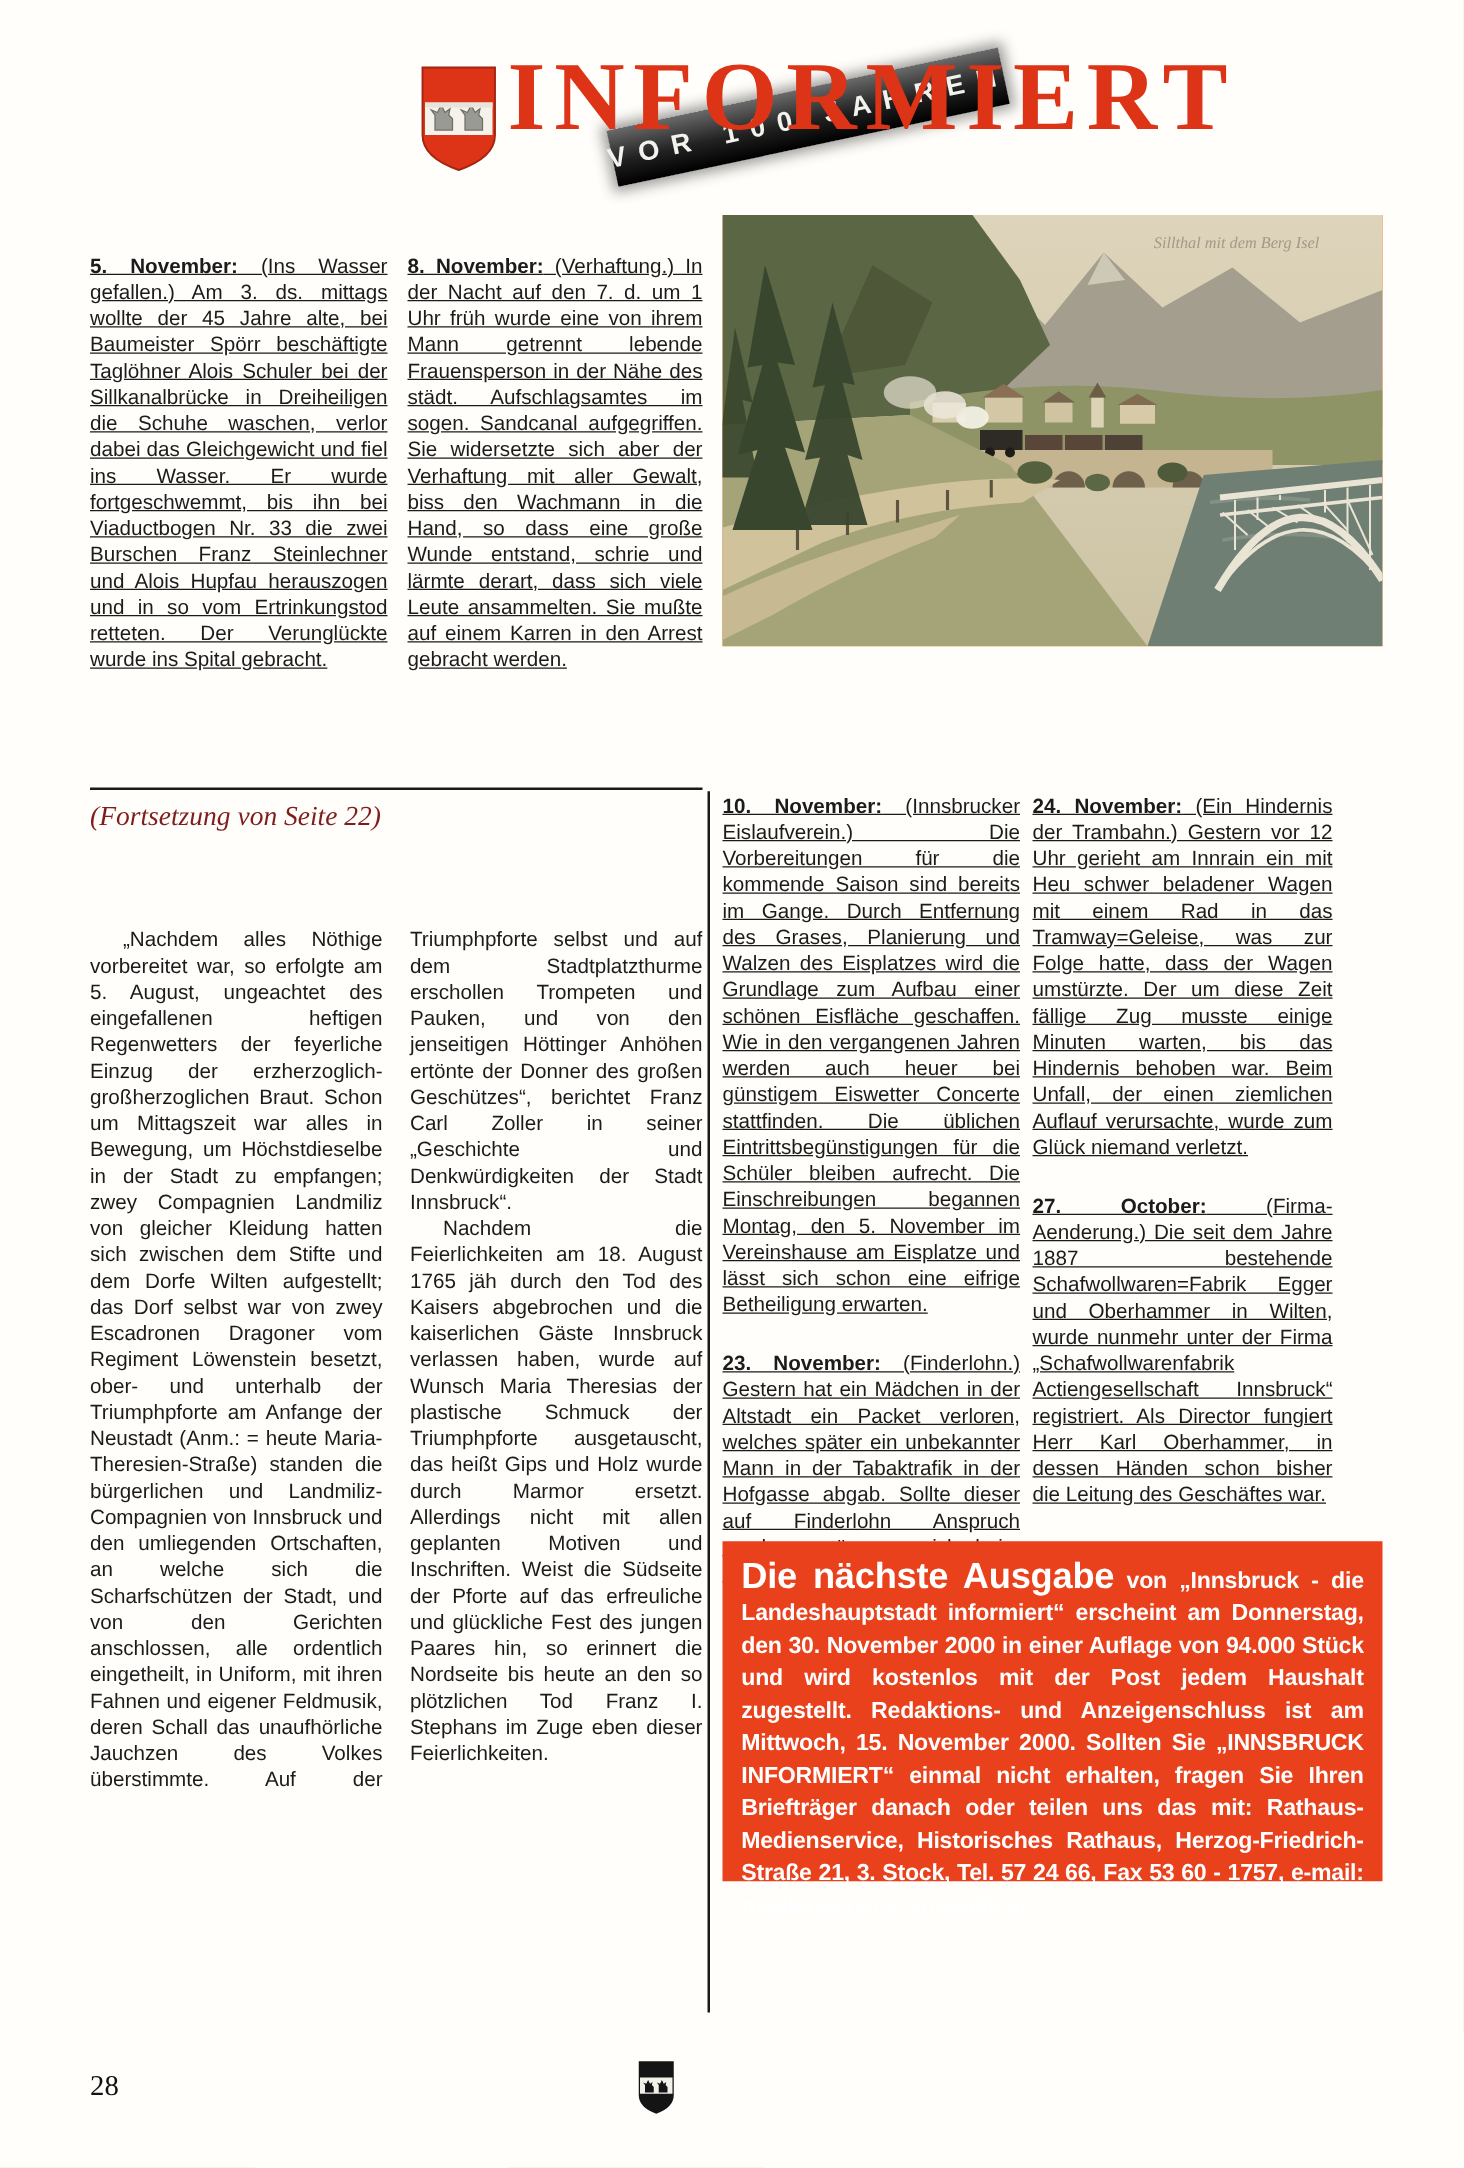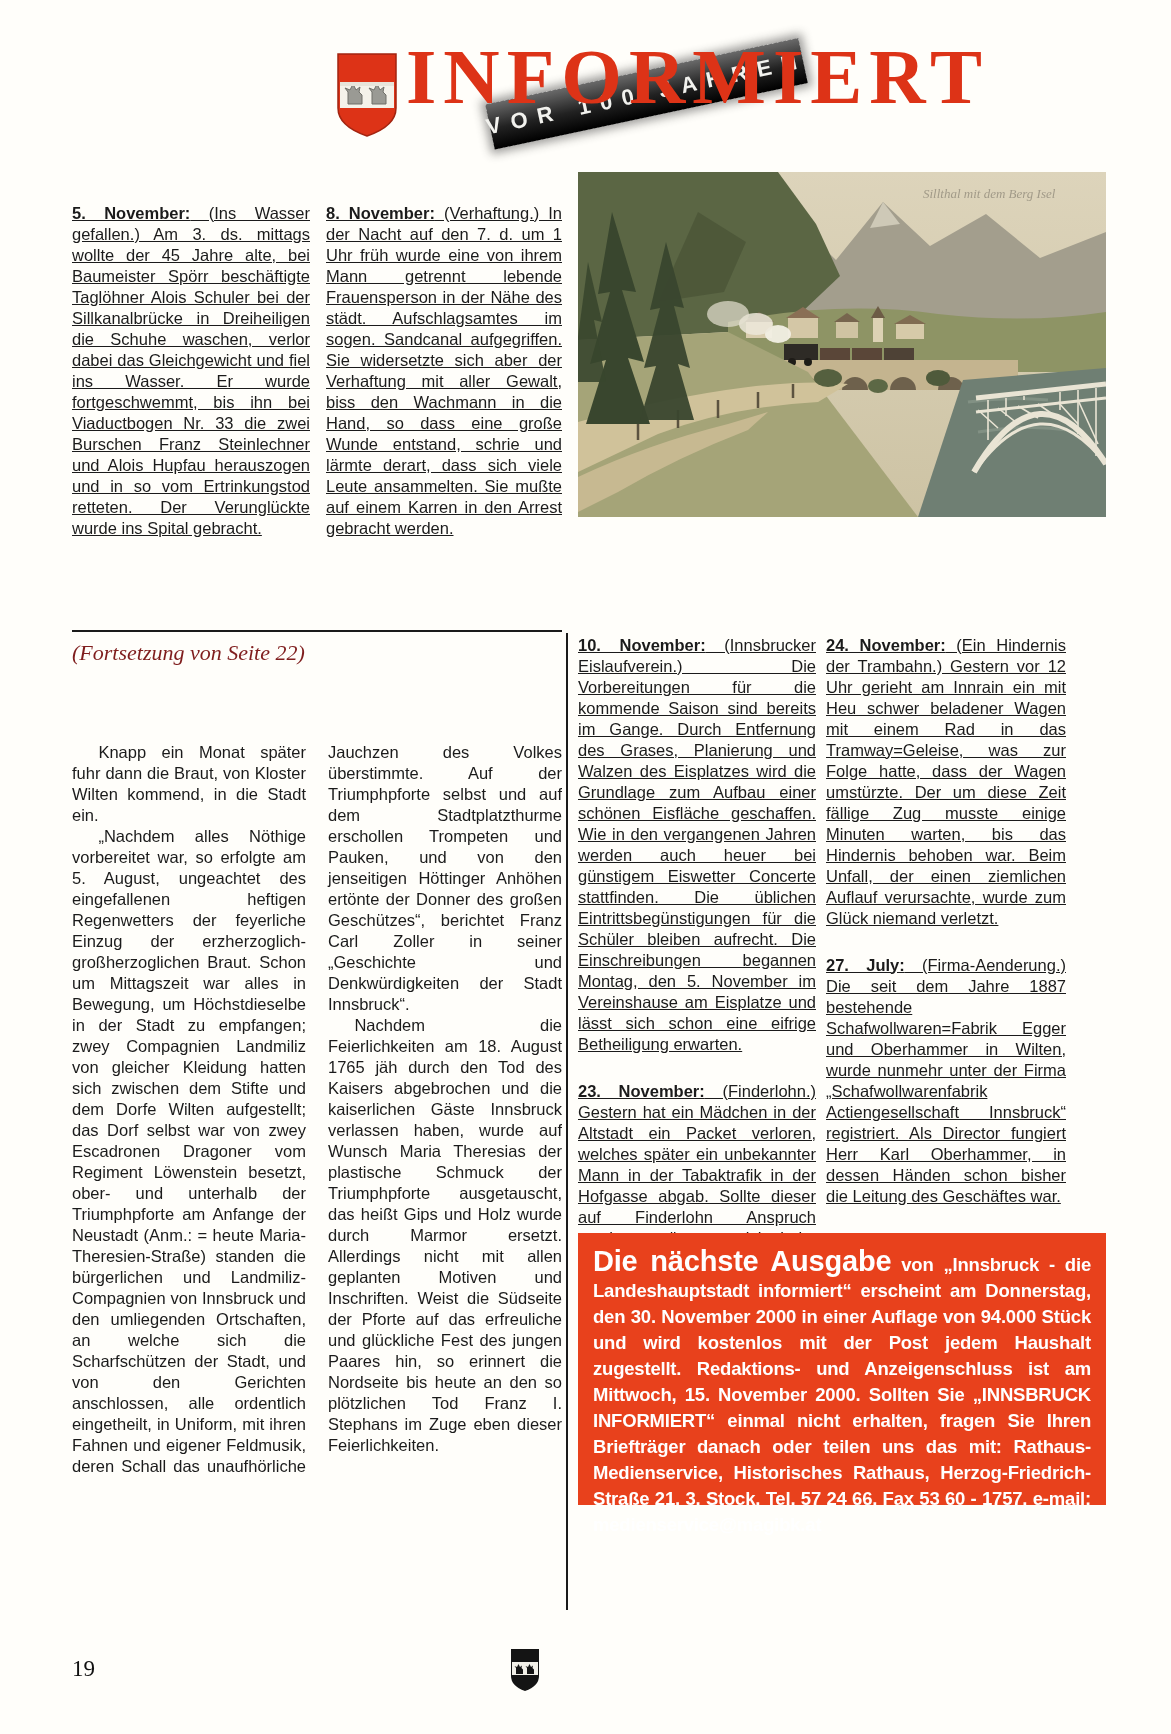--- a/index.html
+++ b/index.html
@@ -194,46 +194,45 @@
 
       <ellipse cx="250" cy="206" rx="14" ry="9" fill="#55603f"></ellipse>
       <ellipse cx="300" cy="214" rx="10" ry="7" fill="#5c6845"></ellipse>
       <ellipse cx="360" cy="206" rx="12" ry="8" fill="#4f5a3b"></ellipse>
     </svg>
   </div>
 
   <div id="article-rule"></div>
   <div id="continuation">(Fortsetzung von Seite 22)</div>
   <div id="article-body">
-    <p>Knapp ein Monat später fuhr dann die Braut, von Kloster Wilten kommend, in die Stadt ein.</p>
     <p>„Nachdem alles Nöthige vorbereitet war, so erfolgte am 5. August, ungeachtet des eingefallenen heftigen Regenwetters der feyerliche Einzug der erzherzoglich-großherzoglichen Braut. Schon um Mittagszeit war alles in Bewegung, um Höchstdieselbe in der Stadt zu empfangen; zwey Compagnien Landmiliz von gleicher Kleidung hatten sich zwischen dem Stifte und dem Dorfe Wilten aufgestellt; das Dorf selbst war von zwey Escadronen Dragoner vom Regiment Löwenstein besetzt, ober- und unterhalb der Triumphpforte am Anfange der Neustadt (Anm.: = heute Maria-Theresien-Straße) standen die bürgerlichen und Landmiliz-Compagnien von Innsbruck und den umliegenden Ortschaften, an welche sich die Scharfschützen der Stadt, und von den Gerichten anschlossen, alle ordentlich eingetheilt, in Uniform, mit ihren Fahnen und eigener Feldmusik, deren Schall das unaufhörliche Jauchzen des Volkes überstimmte. Auf der Triumphpforte selbst und auf dem Stadtplatzthurme erschollen Trompeten und Pauken, und von den jenseitigen Höttinger Anhöhen ertönte der Donner des großen Geschützes“, berichtet Franz Carl Zoller in seiner „Geschichte und Denkwürdigkeiten der Stadt Innsbruck“.</p>
     <p>Nachdem die Feierlichkeiten am 18. August 1765 jäh durch den Tod des Kaisers abgebrochen und die kaiserlichen Gäste Innsbruck verlassen haben, wurde auf Wunsch Maria Theresias der plastische Schmuck der Triumphpforte ausgetauscht, das heißt Gips und Holz wurde durch Marmor ersetzt. Allerdings nicht mit allen geplanten Motiven und Inschriften. Weist die Südseite der Pforte auf das erfreuliche und glückliche Fest des jungen Paares hin, so erinnert die Nordseite bis heute an den so plötzlichen Tod Franz I. Stephans im Zuge eben dieser Feierlichkeiten.</p>
   </div>
 
   <div id="divider"></div>
 
   <div class="col" style="left:578px; top:618px; width:238px;">
     <p class="news"><strong>10. November:</strong><span> (Innsbrucker Eislaufverein.) Die Vorbereitungen für die kommende Saison sind bereits im Gange. Durch Entfernung des Grases, Planierung und Walzen des Eisplatzes wird die Grundlage zum Aufbau einer schönen Eisfläche geschaffen. Wie in den vergangenen Jahren werden auch heuer bei günstigem Eiswetter Concerte stattfinden. Die üblichen Eintrittsbegünstigungen für die Schüler bleiben aufrecht. Die Einschreibungen begannen Montag, den 5. November im Vereinshause am Eisplatze und lässt sich schon eine eifrige Betheiligung erwarten.</span></p>
     <p class="news"><strong>23. November:</strong><span> (Finderlohn.) Gestern hat ein Mädchen in der Altstadt ein Packet verloren, welches später ein unbekannter Mann in der Tabaktrafik in der Hofgasse abgab. Sollte dieser auf Finderlohn Anspruch machen, möge er sich beim Polizeiamt melden.</span></p>
   </div>
   <div class="col" style="left:826px; top:618px; width:240px;">
     <p class="news"><strong>24. November:</strong><span> (Ein Hindernis der Trambahn.) Gestern vor 12 Uhr gerieht am Innrain ein mit Heu schwer beladener Wagen mit einem Rad in das Tramway=Geleise, was zur Folge hatte, dass der Wagen umstürzte. Der um diese Zeit fällige Zug musste einige Minuten warten, bis das Hindernis behoben war. Beim Unfall, der einen ziemlichen Auflauf verursachte, wurde zum Glück niemand verletzt.</span></p>
-    <p class="news"><strong>27. July:</strong><span> (Firma-Aenderung.) Die seit dem Jahre 1887 bestehende Schafwollwaren=Fabrik Egger und Oberhammer in Wilten, wurde nunmehr unter der Firma „Schafwollwarenfabrik Actiengesellschaft Innsbruck“ registriert. Als Director fungiert Herr Karl Oberhammer, in dessen Händen schon bisher die Leitung des Geschäftes war.</span></p>
+    <p class="news"><strong>27. October:</strong><span> (Firma-Aenderung.) Die seit dem Jahre 1887 bestehende Schafwollwaren=Fabrik Egger und Oberhammer in Wilten, wurde nunmehr unter der Firma „Schafwollwarenfabrik Actiengesellschaft Innsbruck“ registriert. Als Director fungiert Herr Karl Oberhammer, in dessen Händen schon bisher die Leitung des Geschäftes war.</span></p>
     <div id="byline">
       <div>Aus dem Stadtarchiv von</div>
       <div>Mag. Roland Kubanda</div>
     </div>
   </div>
 
   <div id="announcement">
     <p><strong>Die nächste Ausgabe</strong><span> von „Innsbruck - die Landeshauptstadt informiert“ erscheint  am Donnerstag, den 30. November 2000 in einer Auflage von 94.000 Stück und wird kostenlos mit der Post jedem Haushalt zugestellt. Redaktions- und Anzeigenschluss ist am Mittwoch, 15. November 2000. Sollten Sie „INNSBRUCK INFORMIERT“ einmal nicht erhalten, fragen Sie Ihren Briefträger danach oder teilen uns das mit: Rathaus-Medienservice, Historisches Rathaus, Herzog-Friedrich-Straße 21, 3. Stock, Tel. 57 24 66, Fax 53 60 - 1757, e-mail: medienservice@magibk.at</span></p>
   </div>
 
   <div id="footer">
-    <span id="footer-page-number">19</span>
+    <span id="footer-page-number">28</span>
     <span id="footer-crest">
       <svg viewBox="0 0 30 44">
         <path d="M1,1 H29 V28 Q29,38 15,43 Q1,38 1,28 Z" fill="#141414"></path>
         <rect x="2" y="14" width="26" height="13" fill="#f2f0e8"></rect>
         <g fill="#141414">
           <path d="M6,26 v-6 l-1.5,-2 2.5,1 1.5,-3 1.5,3 2,-1.5 -0.5,2.5 1.5,1.5 v4.5 Z"></path>
           <path d="M17,26 v-6 l-1.5,-2 2.5,1 1.5,-3 1.5,3 2,-1.5 -0.5,2.5 1.5,1.5 v4.5 Z"></path>
         </g>
       </svg>
     </span>

